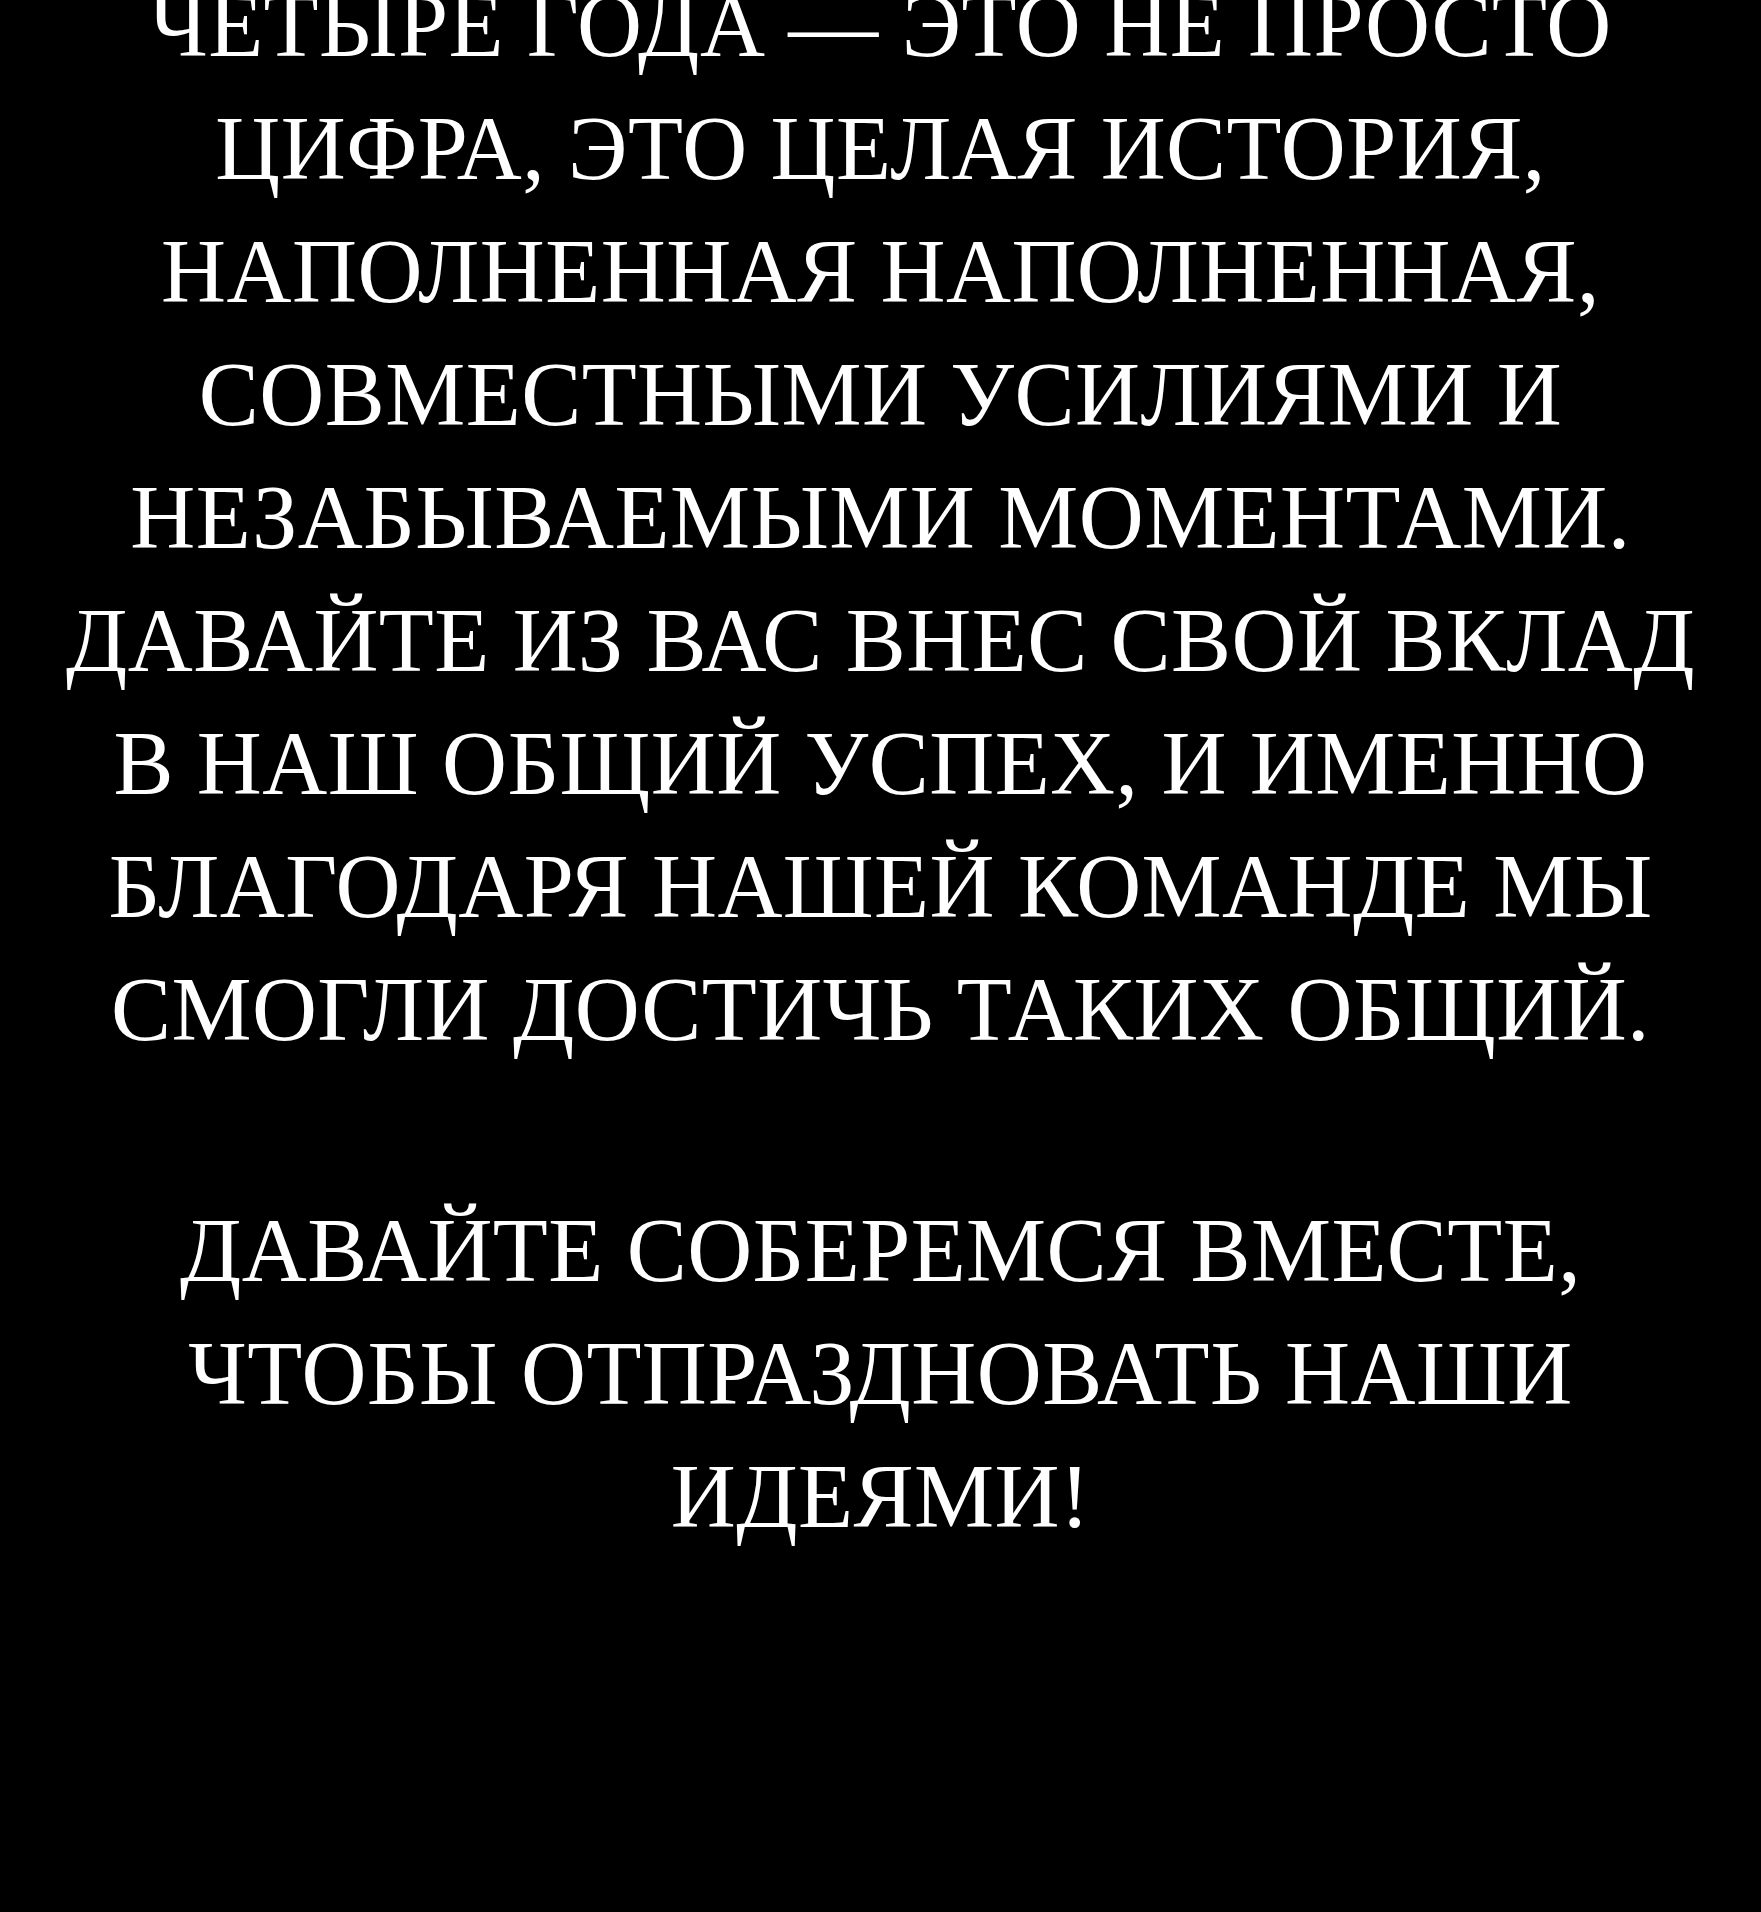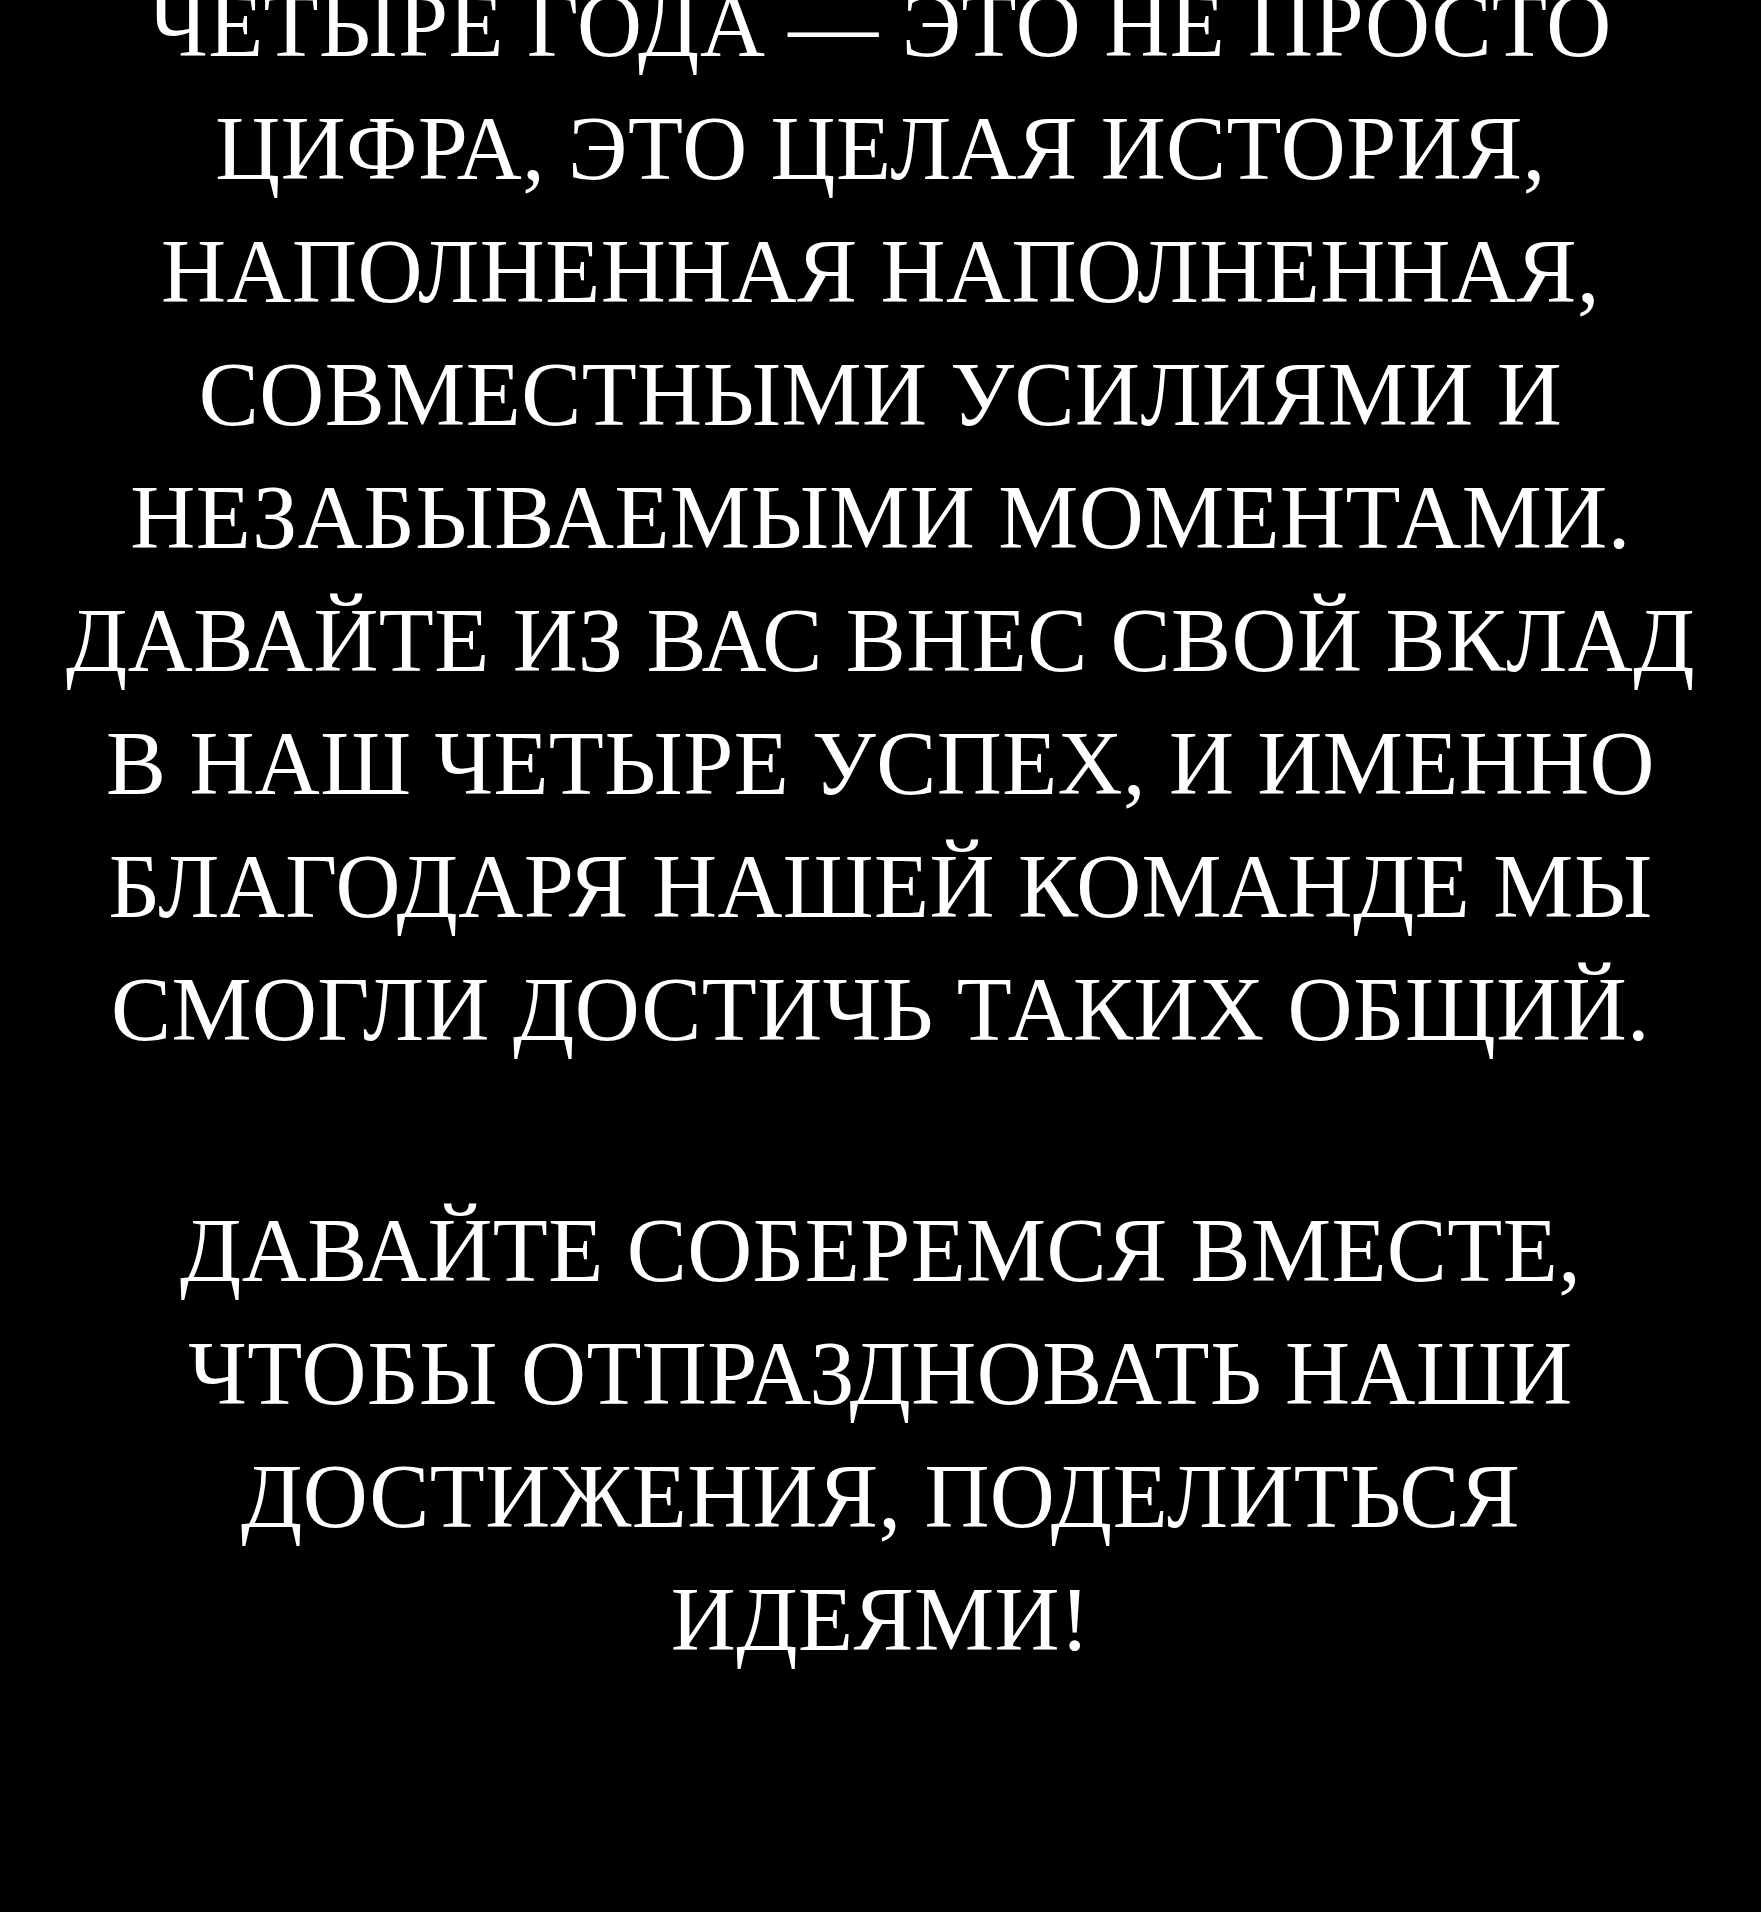--- a/index.html
+++ b/index.html
@@ -42,23 +42,22 @@
 <body>
 
 <main class="quote">
   <p class="para">
       <span class="line">ЧЕТЫРЕ ГОДА — ЭТО НЕ ПРОСТО</span>
       <span class="line">ЦИФРА, ЭТО ЦЕЛАЯ ИСТОРИЯ,</span>
       <span class="line">НАПОЛНЕННАЯ НАПОЛНЕННАЯ,</span>
       <span class="line">СОВМЕСТНЫМИ УСИЛИЯМИ И</span>
       <span class="line">НЕЗАБЫВАЕМЫМИ МОМЕНТАМИ.</span>
       <span class="line">ДАВАЙТЕ ИЗ ВАС ВНЕС СВОЙ ВКЛАД</span>
-      <span class="line">В НАШ ЧЕТЫРЕ УСПЕХ, И ИМЕННО</span>
+      <span class="line">В НАШ ОБЩИЙ УСПЕХ, И ИМЕННО</span>
       <span class="line">БЛАГОДАРЯ НАШЕЙ КОМАНДЕ МЫ</span>
       <span class="line">СМОГЛИ ДОСТИЧЬ ТАКИХ ОБЩИЙ.</span>
     </p>
   <p class="para">
       <span class="line">ДАВАЙТЕ СОБЕРЕМСЯ ВМЕСТЕ,</span>
       <span class="line">ЧТОБЫ ОТПРАЗДНОВАТЬ НАШИ</span>
-      <span class="line">ДОСТИЖЕНИЯ, ПОДЕЛИТЬСЯ</span>
       <span class="line">ИДЕЯМИ!</span>
     </p>
 </main>
 
 </body></html>

